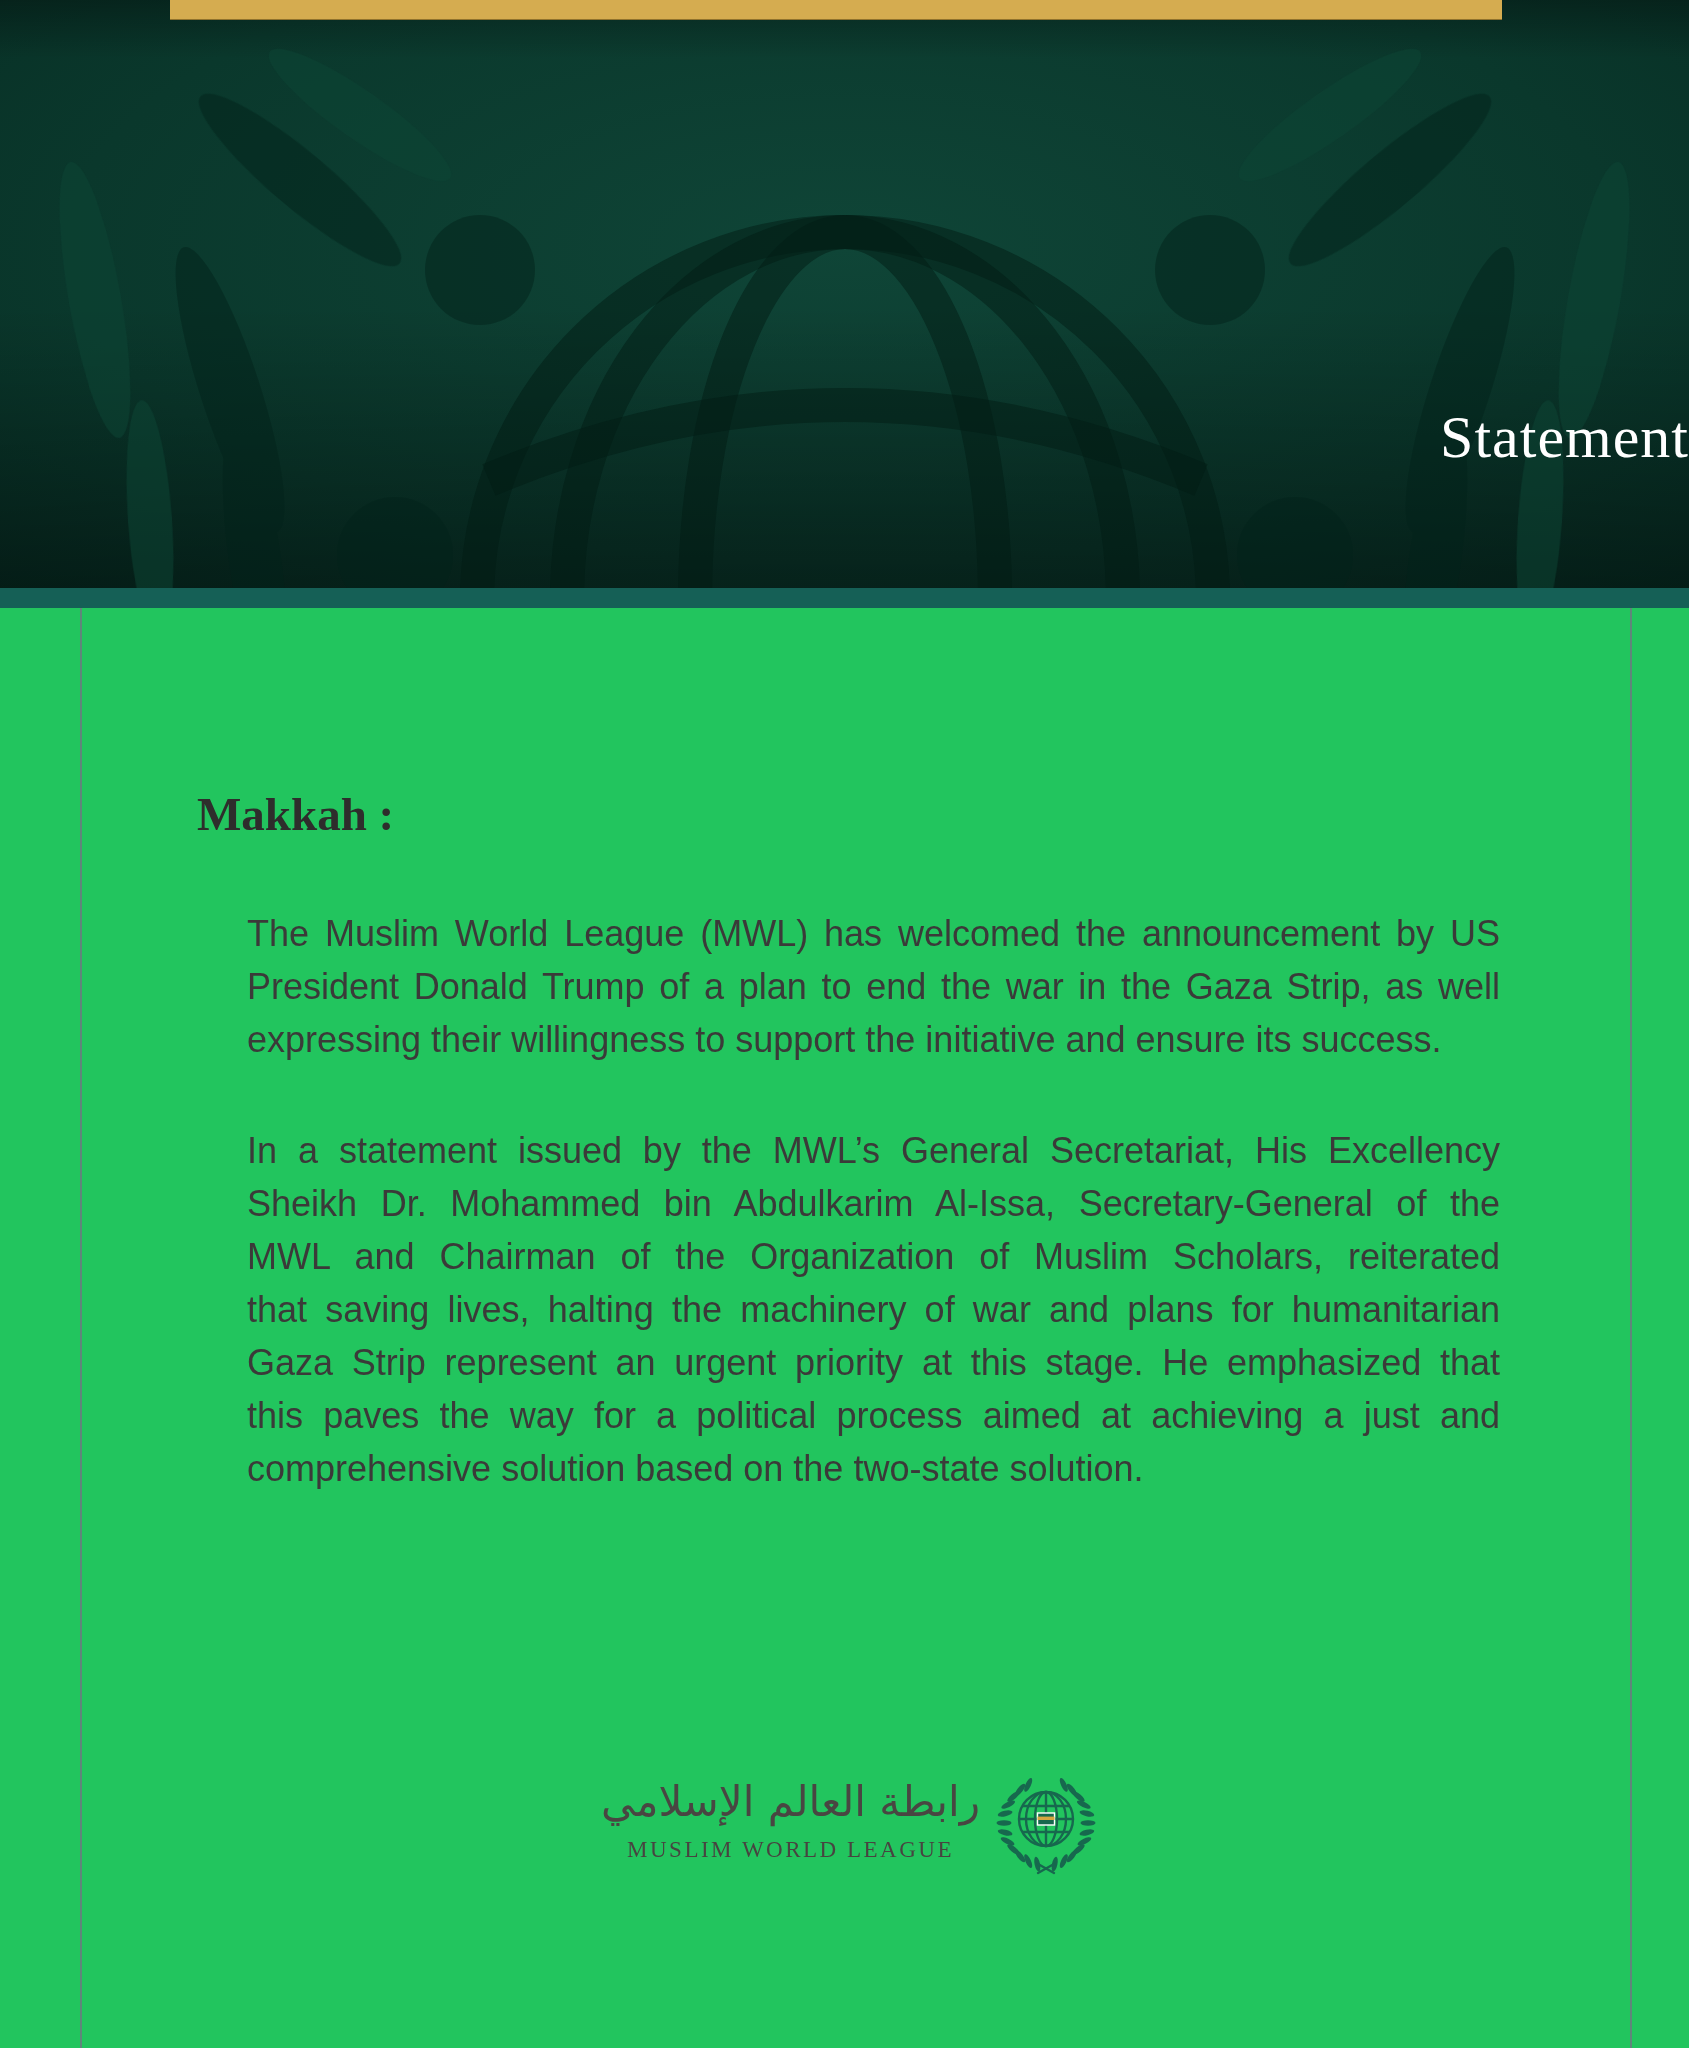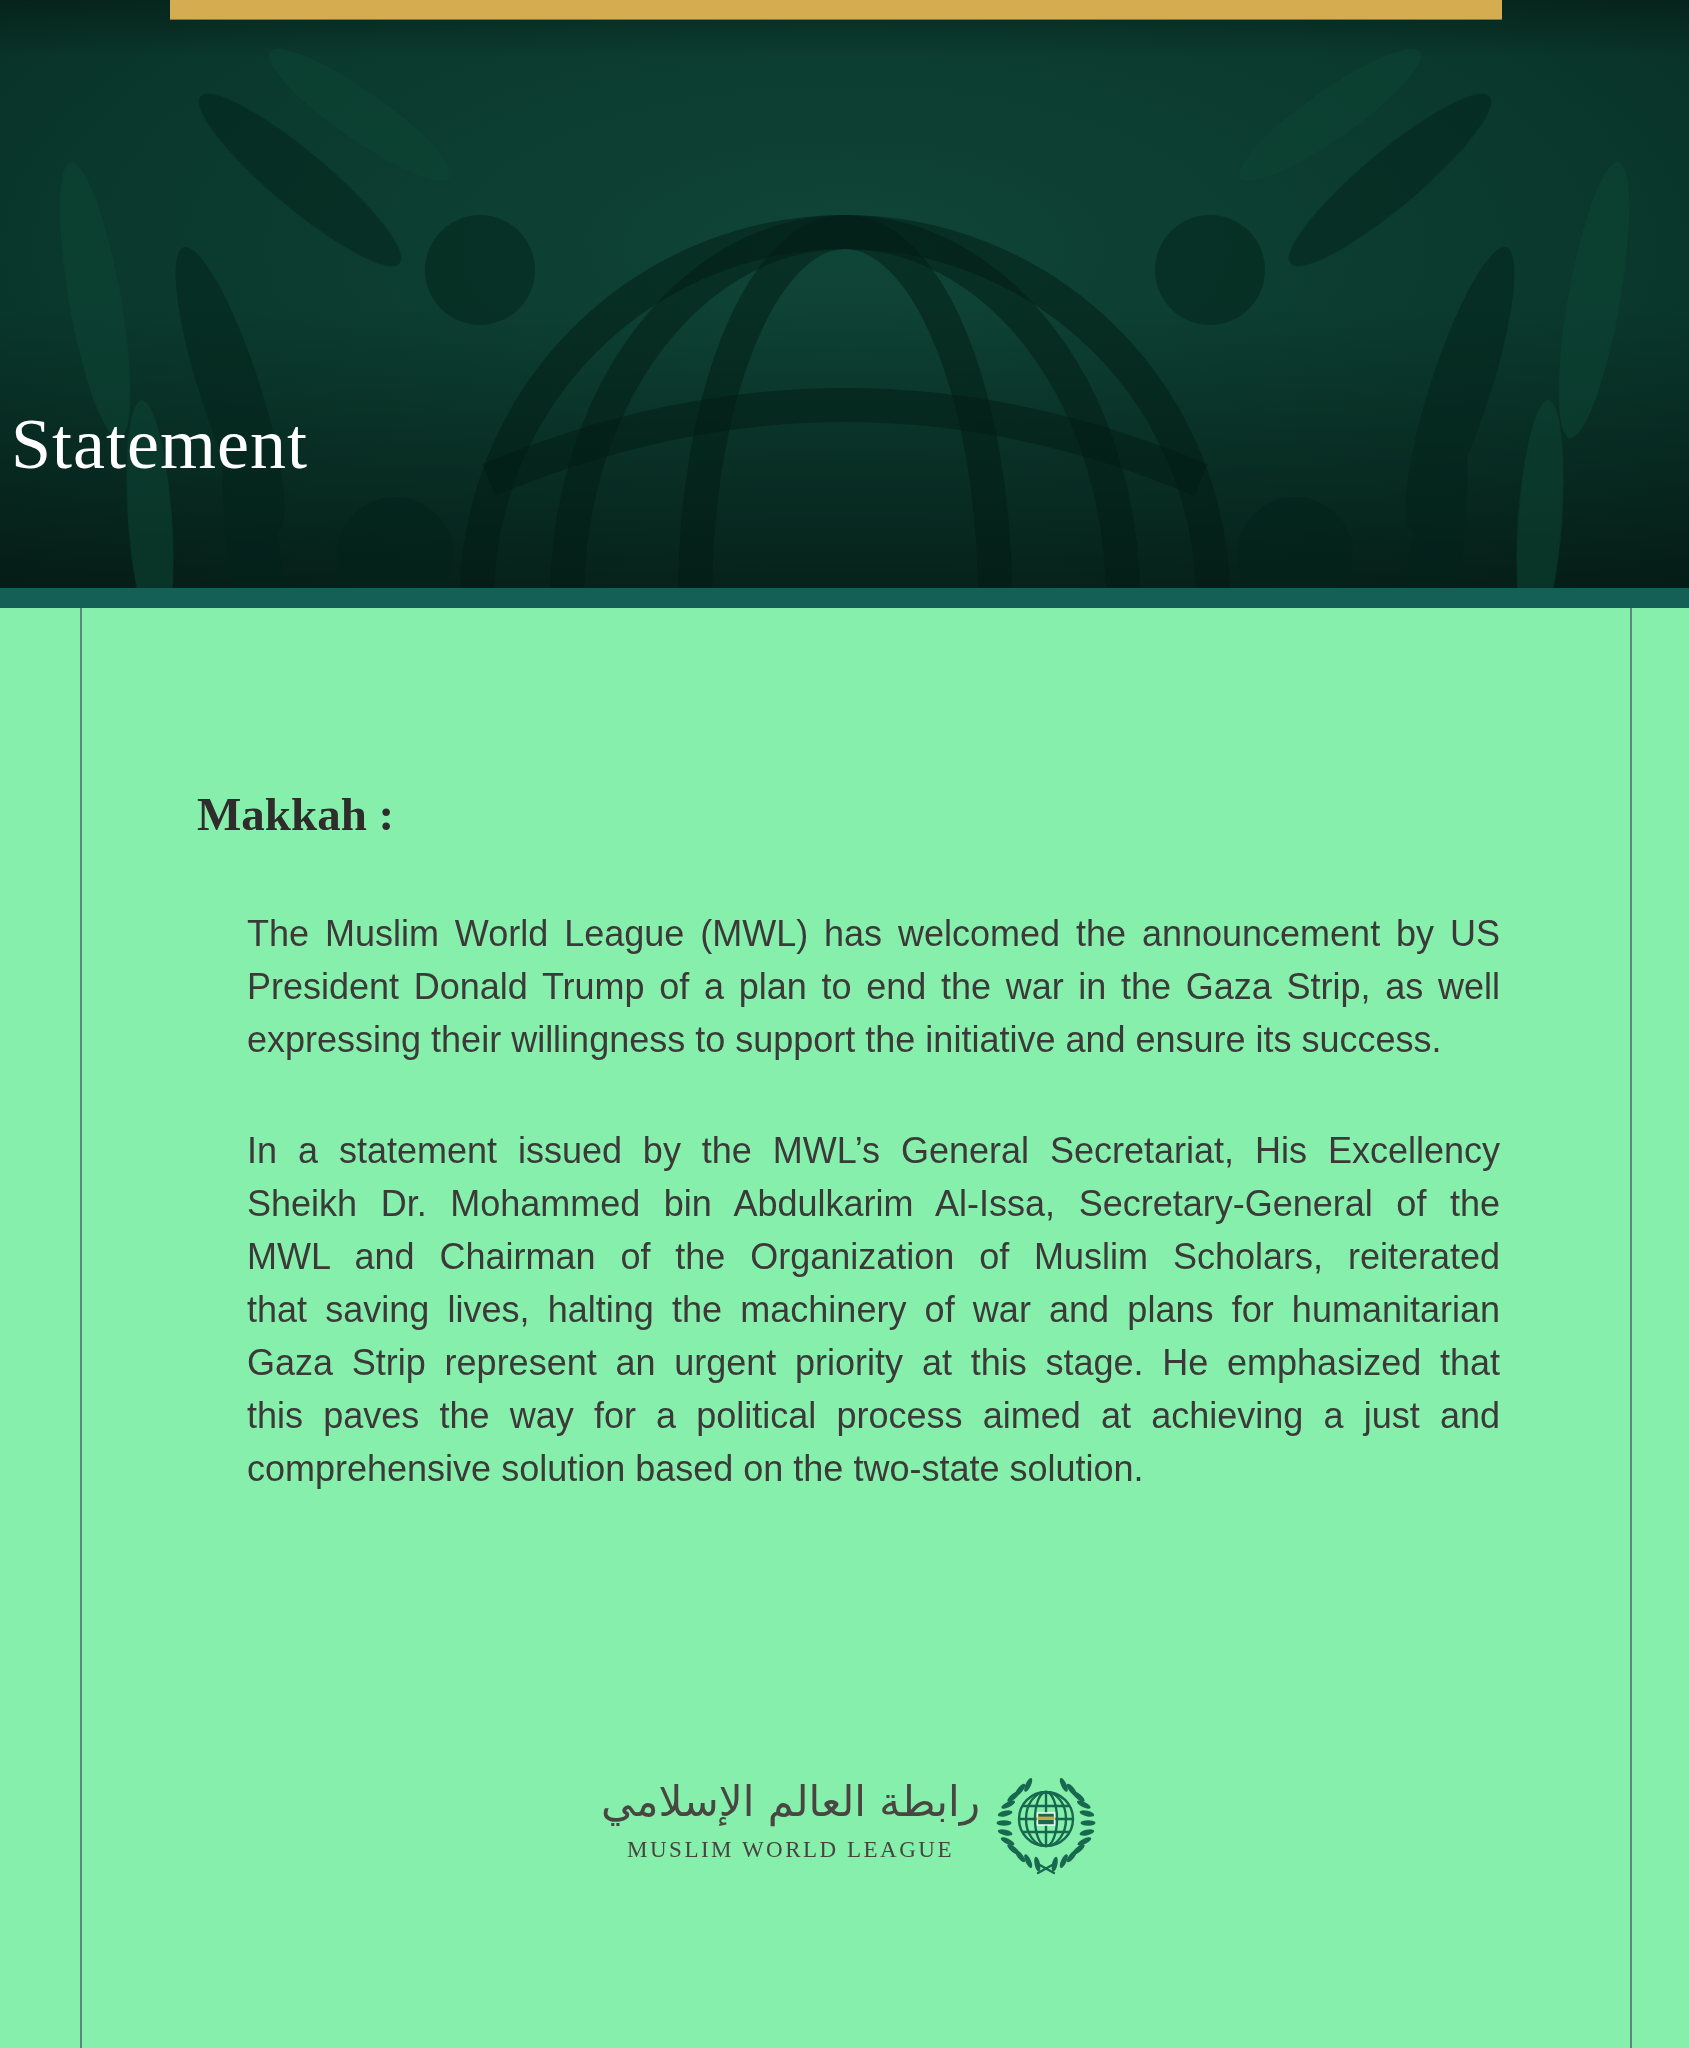--- a/index.html
+++ b/index.html
@@ -22,41 +22,41 @@
   }
   .gold-bar {
     position: absolute; top: 0; left: 170px;
     width: 1332px; height: 19px;
     border-bottom: 1px solid rgba(60,45,0,0.45);
   }
   .hero-decor { position: absolute; top: 0; left: 0; }
   .hero-title {
     position: absolute; left: 0; right: 0; top: 404px;
     margin: 0;
-    text-align: left;
+    text-align: right;
     font-family: "Liberation Serif", serif;
     font-weight: 400;
-    font-size: 72px;
+    font-size: 60px;
     line-height: 1.12;
     letter-spacing: 1px;
     color: #ffffff;
     padding-left: 11px;
   }
 
   
   .teal-band {
     position: absolute; top: 588px; left: 0;
     width: 1689px; height: 20px;
   }
 
   
   .content {
     position: absolute; top: 608px; left: 0;
     width: 1689px; height: 1440px;
-    background: #86efac;
+    background: #22c55e;
   }
   .rule {
     position: absolute; top: 0; bottom: 0;
     width: 2px;
     background: #5f867b;
   }
   .rule-left  { left: 80px; }
   .rule-right { left: 1630px; }
 
   .location {

